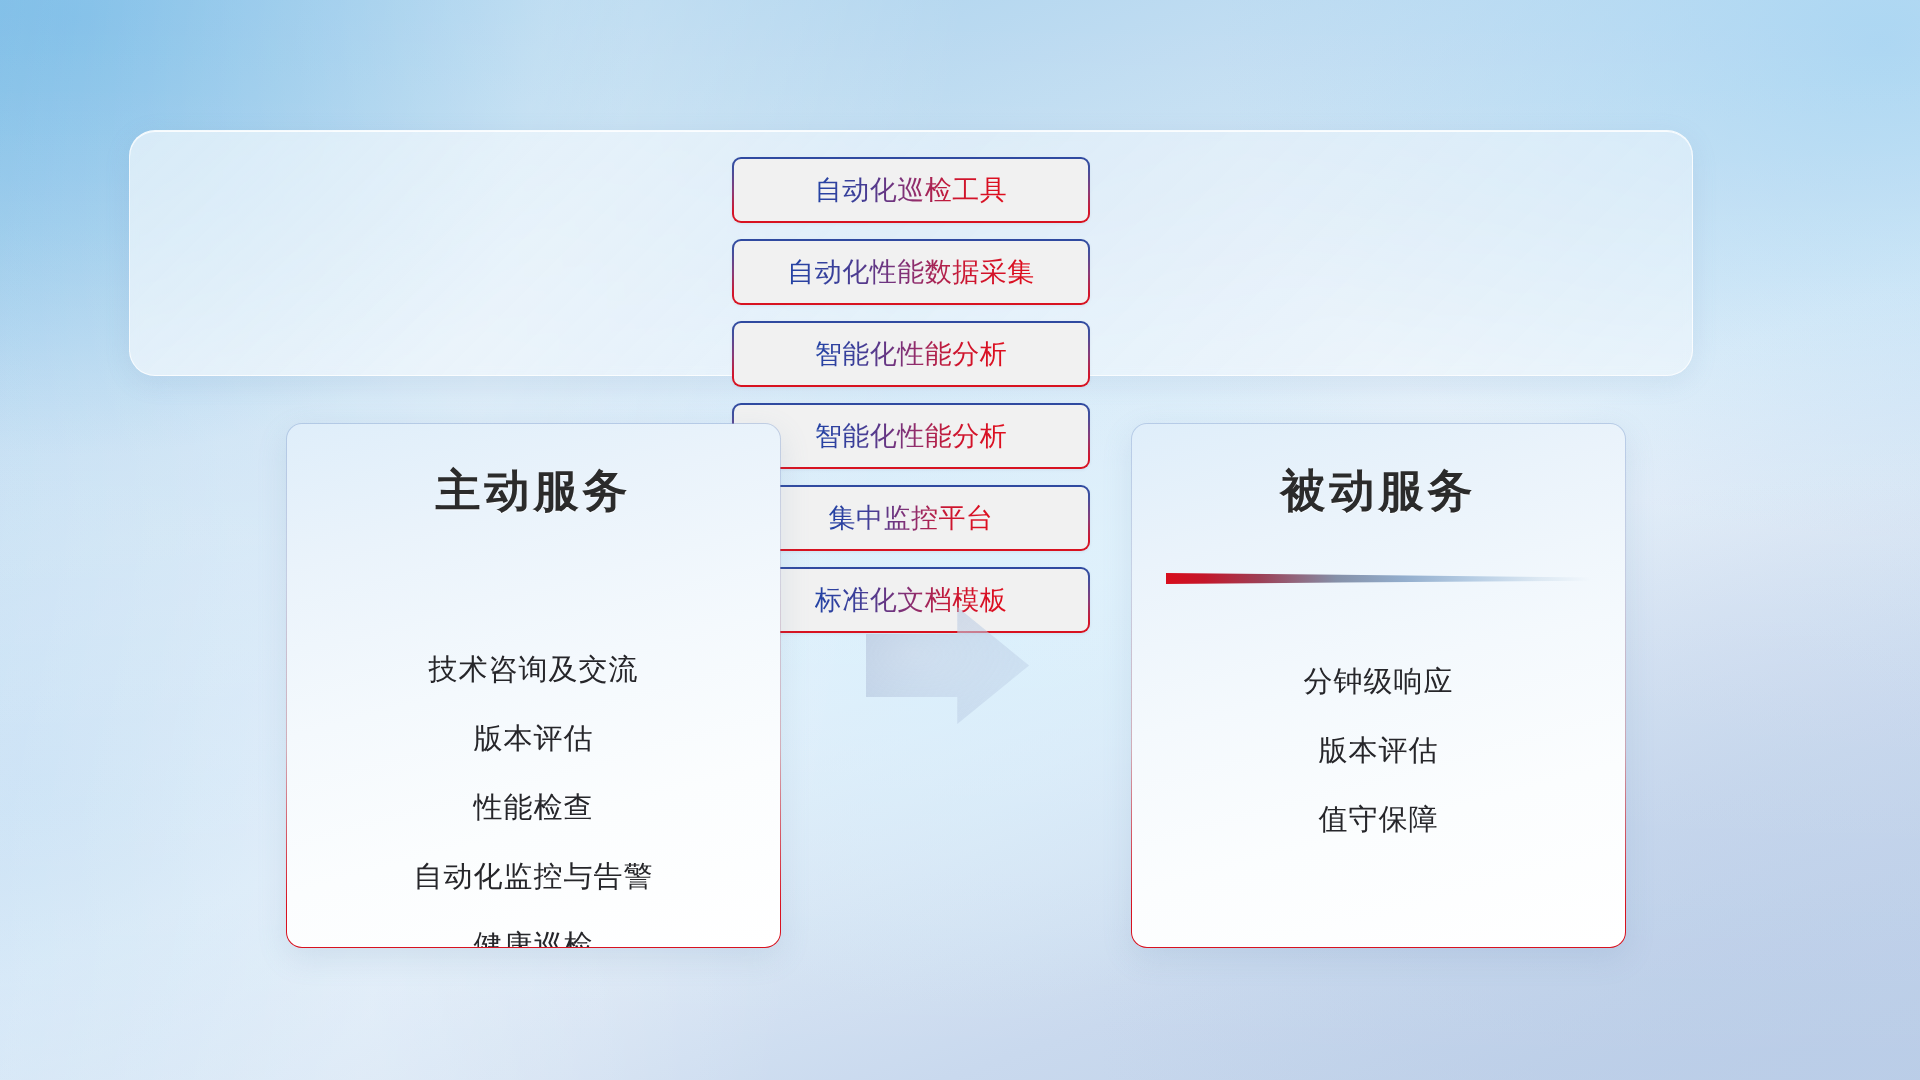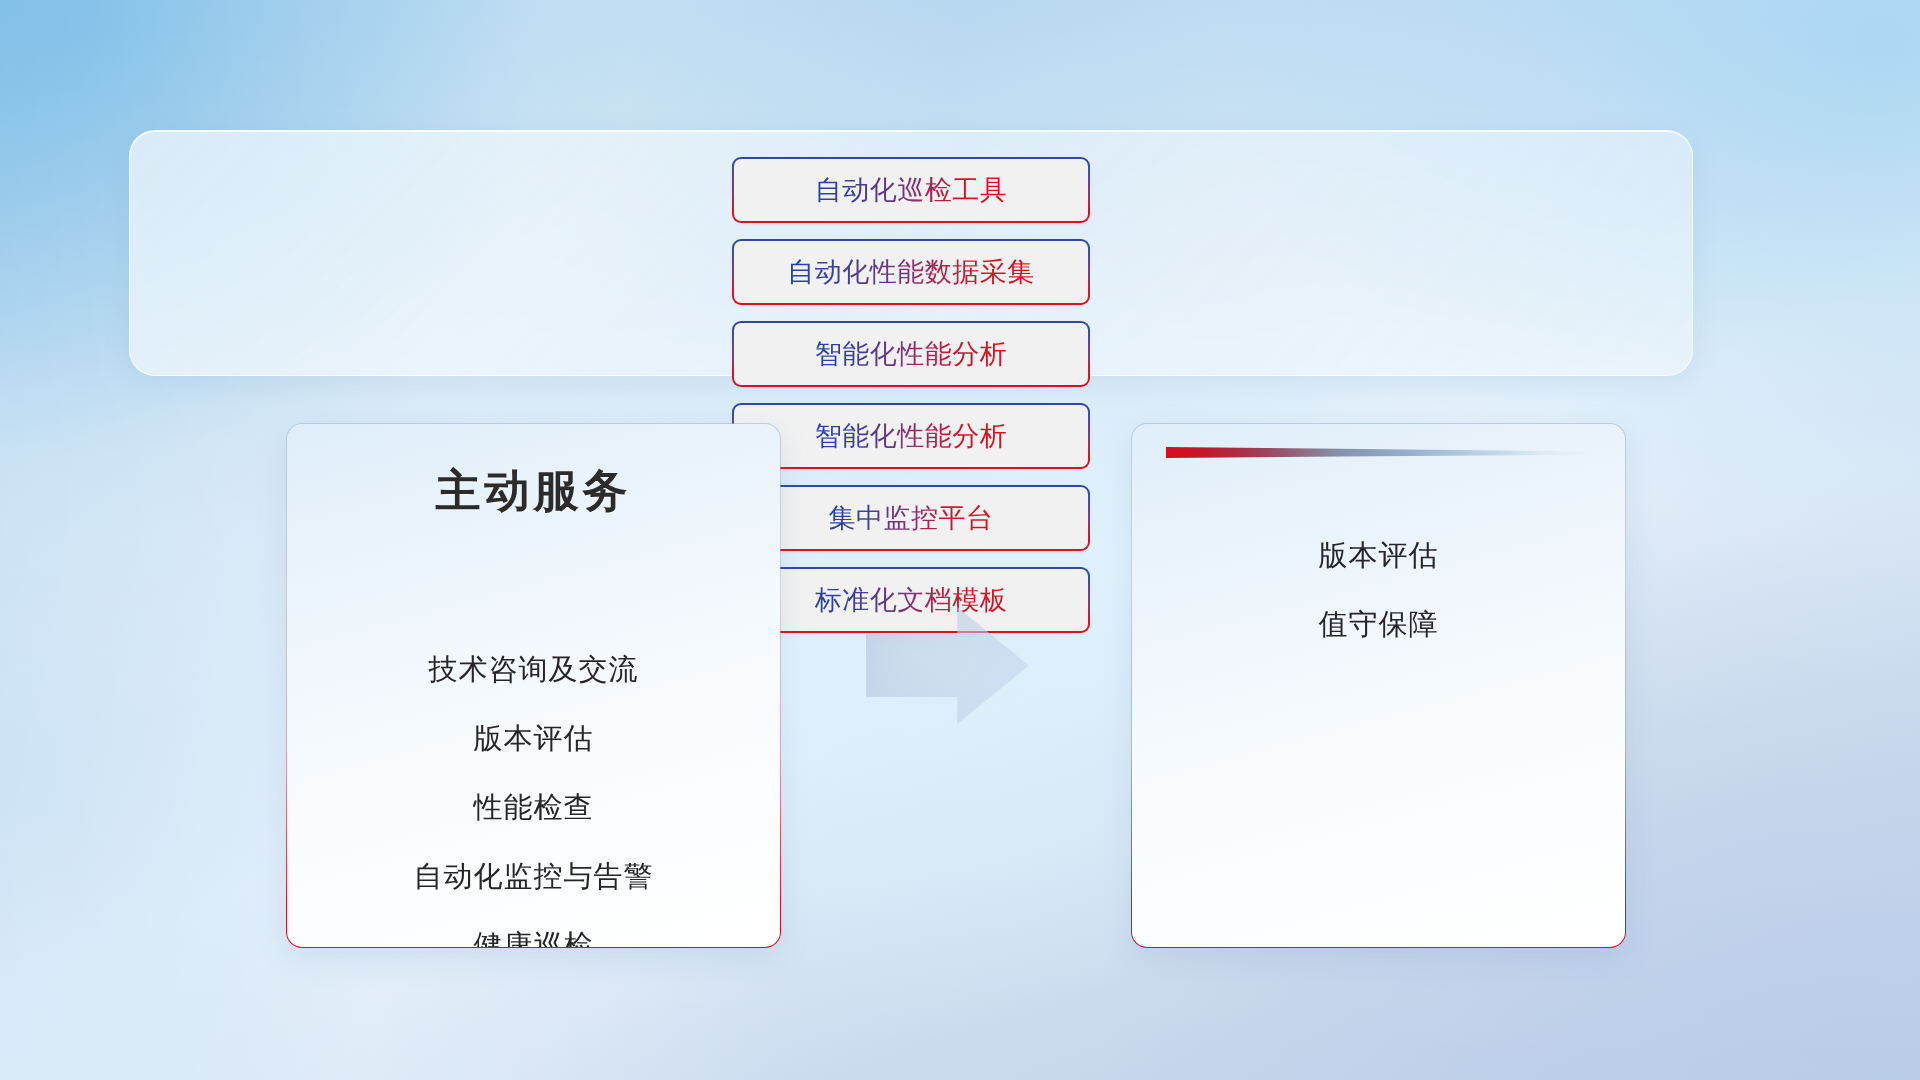--- a/index.html
+++ b/index.html
@@ -203,22 +203,24 @@
       <div class="card-item">性能检查</div>
       <div class="card-item">自动化监控与告警</div>
       <div class="card-item">健康巡检</div>
     </div>
   </div>
 
   <div class="arrow"></div>
   <div class="arrow-soft"></div>
 
   <div class="card right">
+    <div class="card-title">被动服务</div>
     <div class="divider">
       <div class="divider-shape"></div>
     </div>
     <div class="card-list">
+      <div class="card-item">分钟级响应</div>
       <div class="card-item">版本评估</div>
       <div class="card-item">值守保障</div>
     </div>
   </div>
 
 </div>
 
 </body></html>

